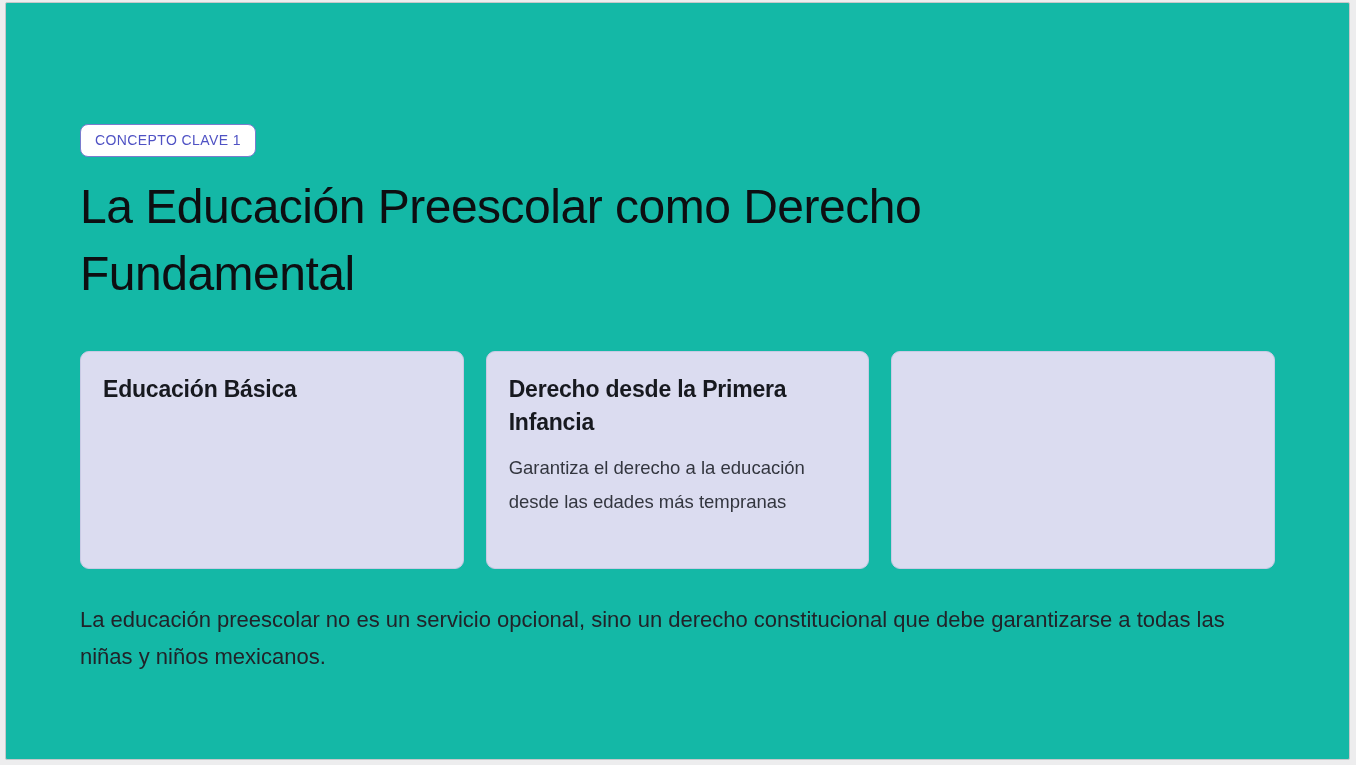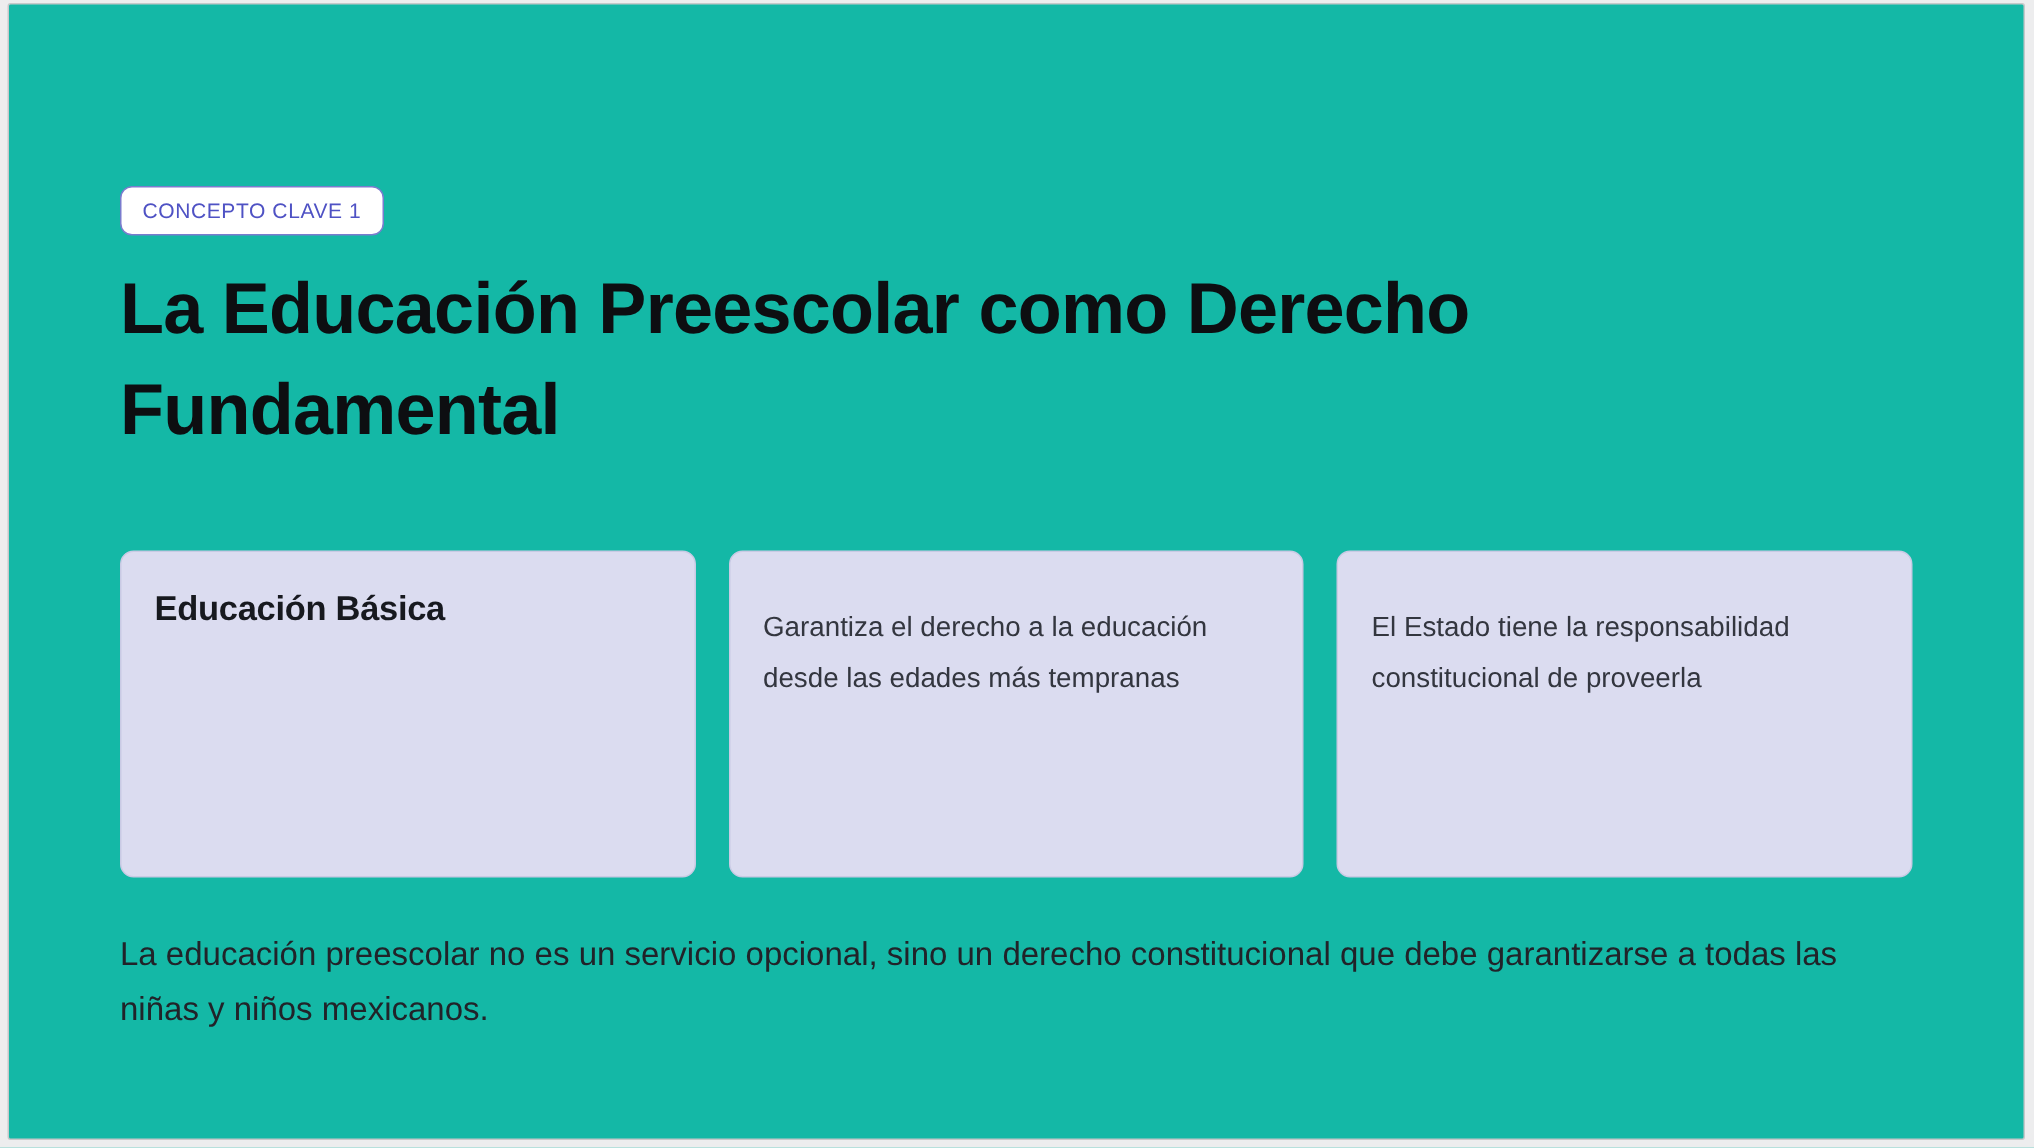--- a/index.html
+++ b/index.html
@@ -29,27 +29,27 @@
     color: #4f52c4;
     font-size: 14px;
     font-weight: 500;
     letter-spacing: 0.4px;
     background: #ffffff;
   }
   .slide-title {
     margin-top: 16px;
     font-size: 48px;
     line-height: 67px;
-    font-weight: 700;
+    font-weight: 400;
     letter-spacing: -0.5px;
     color: #0d0e11;
     max-width: 1100px;
   }
   .cards-row {
-    margin-top: 60px;
+    margin-top: 44px;
     display: flex;
     gap: 22px;
   }
   .concept-card {
     flex: 1 1 0;
     height: 218px;
     background: #dbdcf0;
     border: 1px solid #c9cae4;
     border-radius: 9px;
     padding: 21px 22px;
@@ -87,25 +87,25 @@
 
     <h1 class="slide-title">La Educación Preescolar como Derecho Fundamental</h1>
 
     <div class="cards-row">
 
       <div class="concept-card">
         <div class="card-title">Educación Básica</div>
       </div>
 
       <div class="concept-card">
+        <div class="card-title">Derecho desde la Primera Infancia</div>
         <div class="card-body">Garantiza el derecho a la educación desde las edades más tempranas</div>
       </div>
 
       <div class="concept-card">
-        <div class="card-body">El Estado tiene la responsabilidad constitucional de proveerla</div>
       </div>
 
     </div>
 
     <p class="summary">La educación preescolar no es un servicio opcional, sino un derecho constitucional que debe garantizarse a todas las niñas y niños mexicanos.</p>
 
   </div>
 </div>
 
 </body></html>

